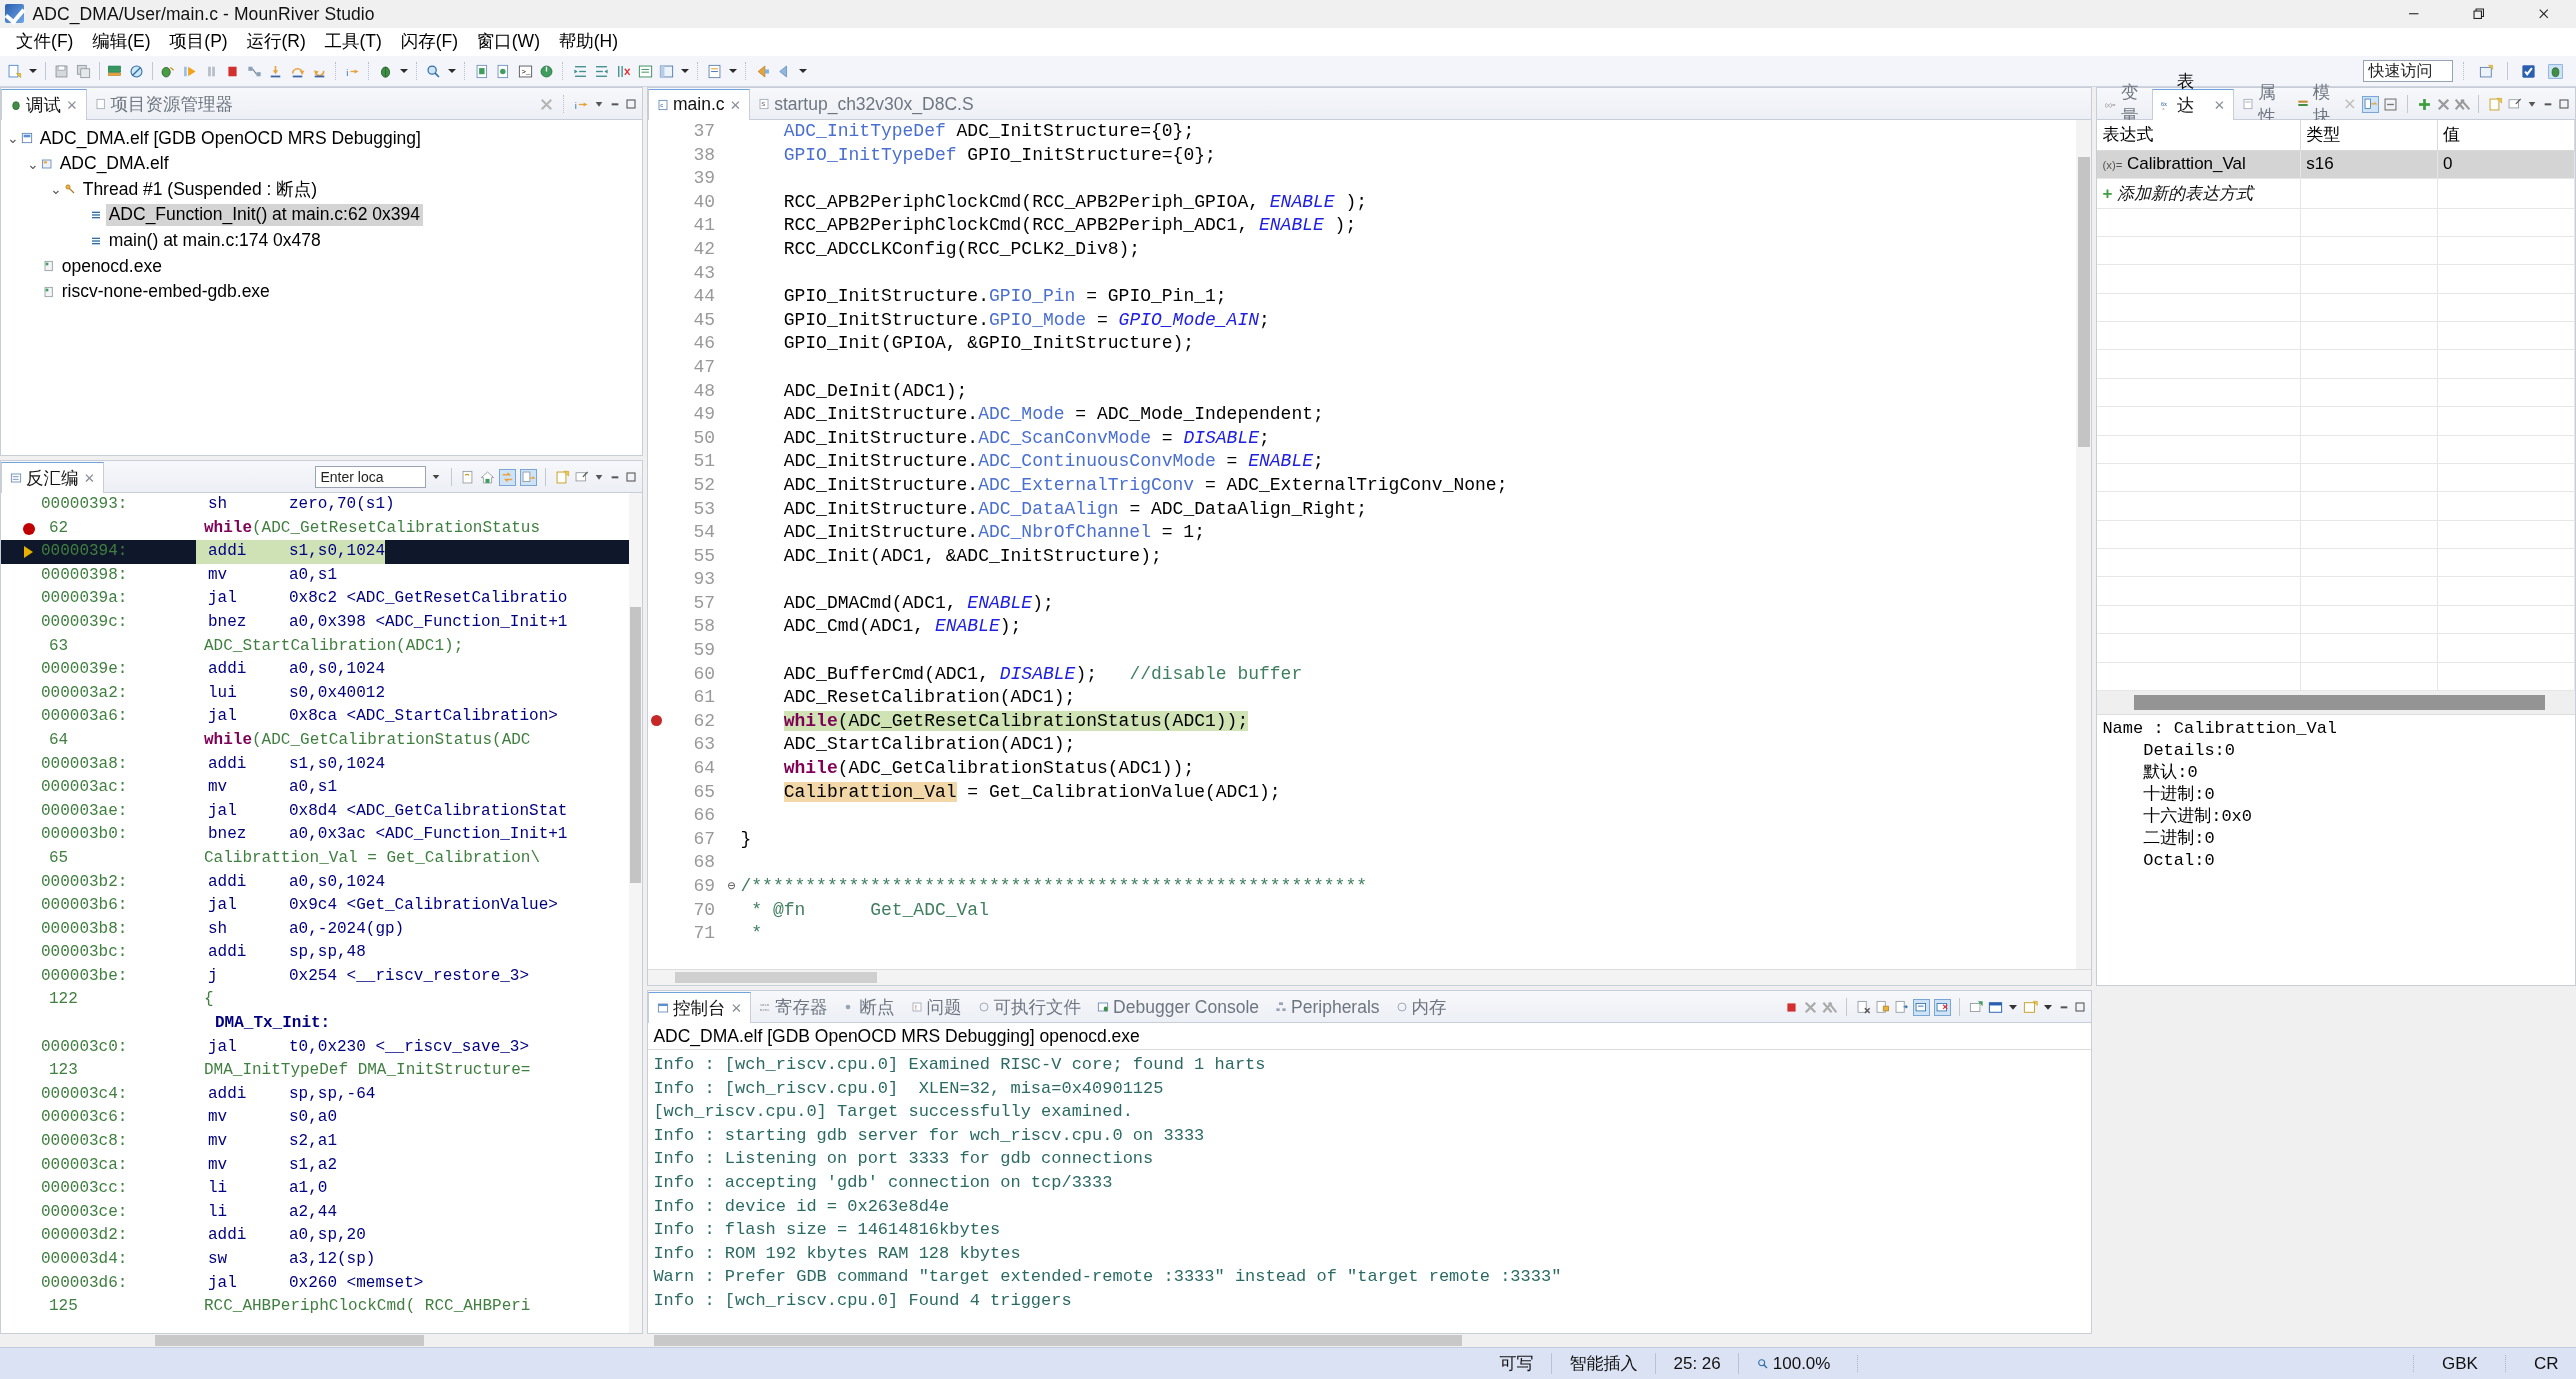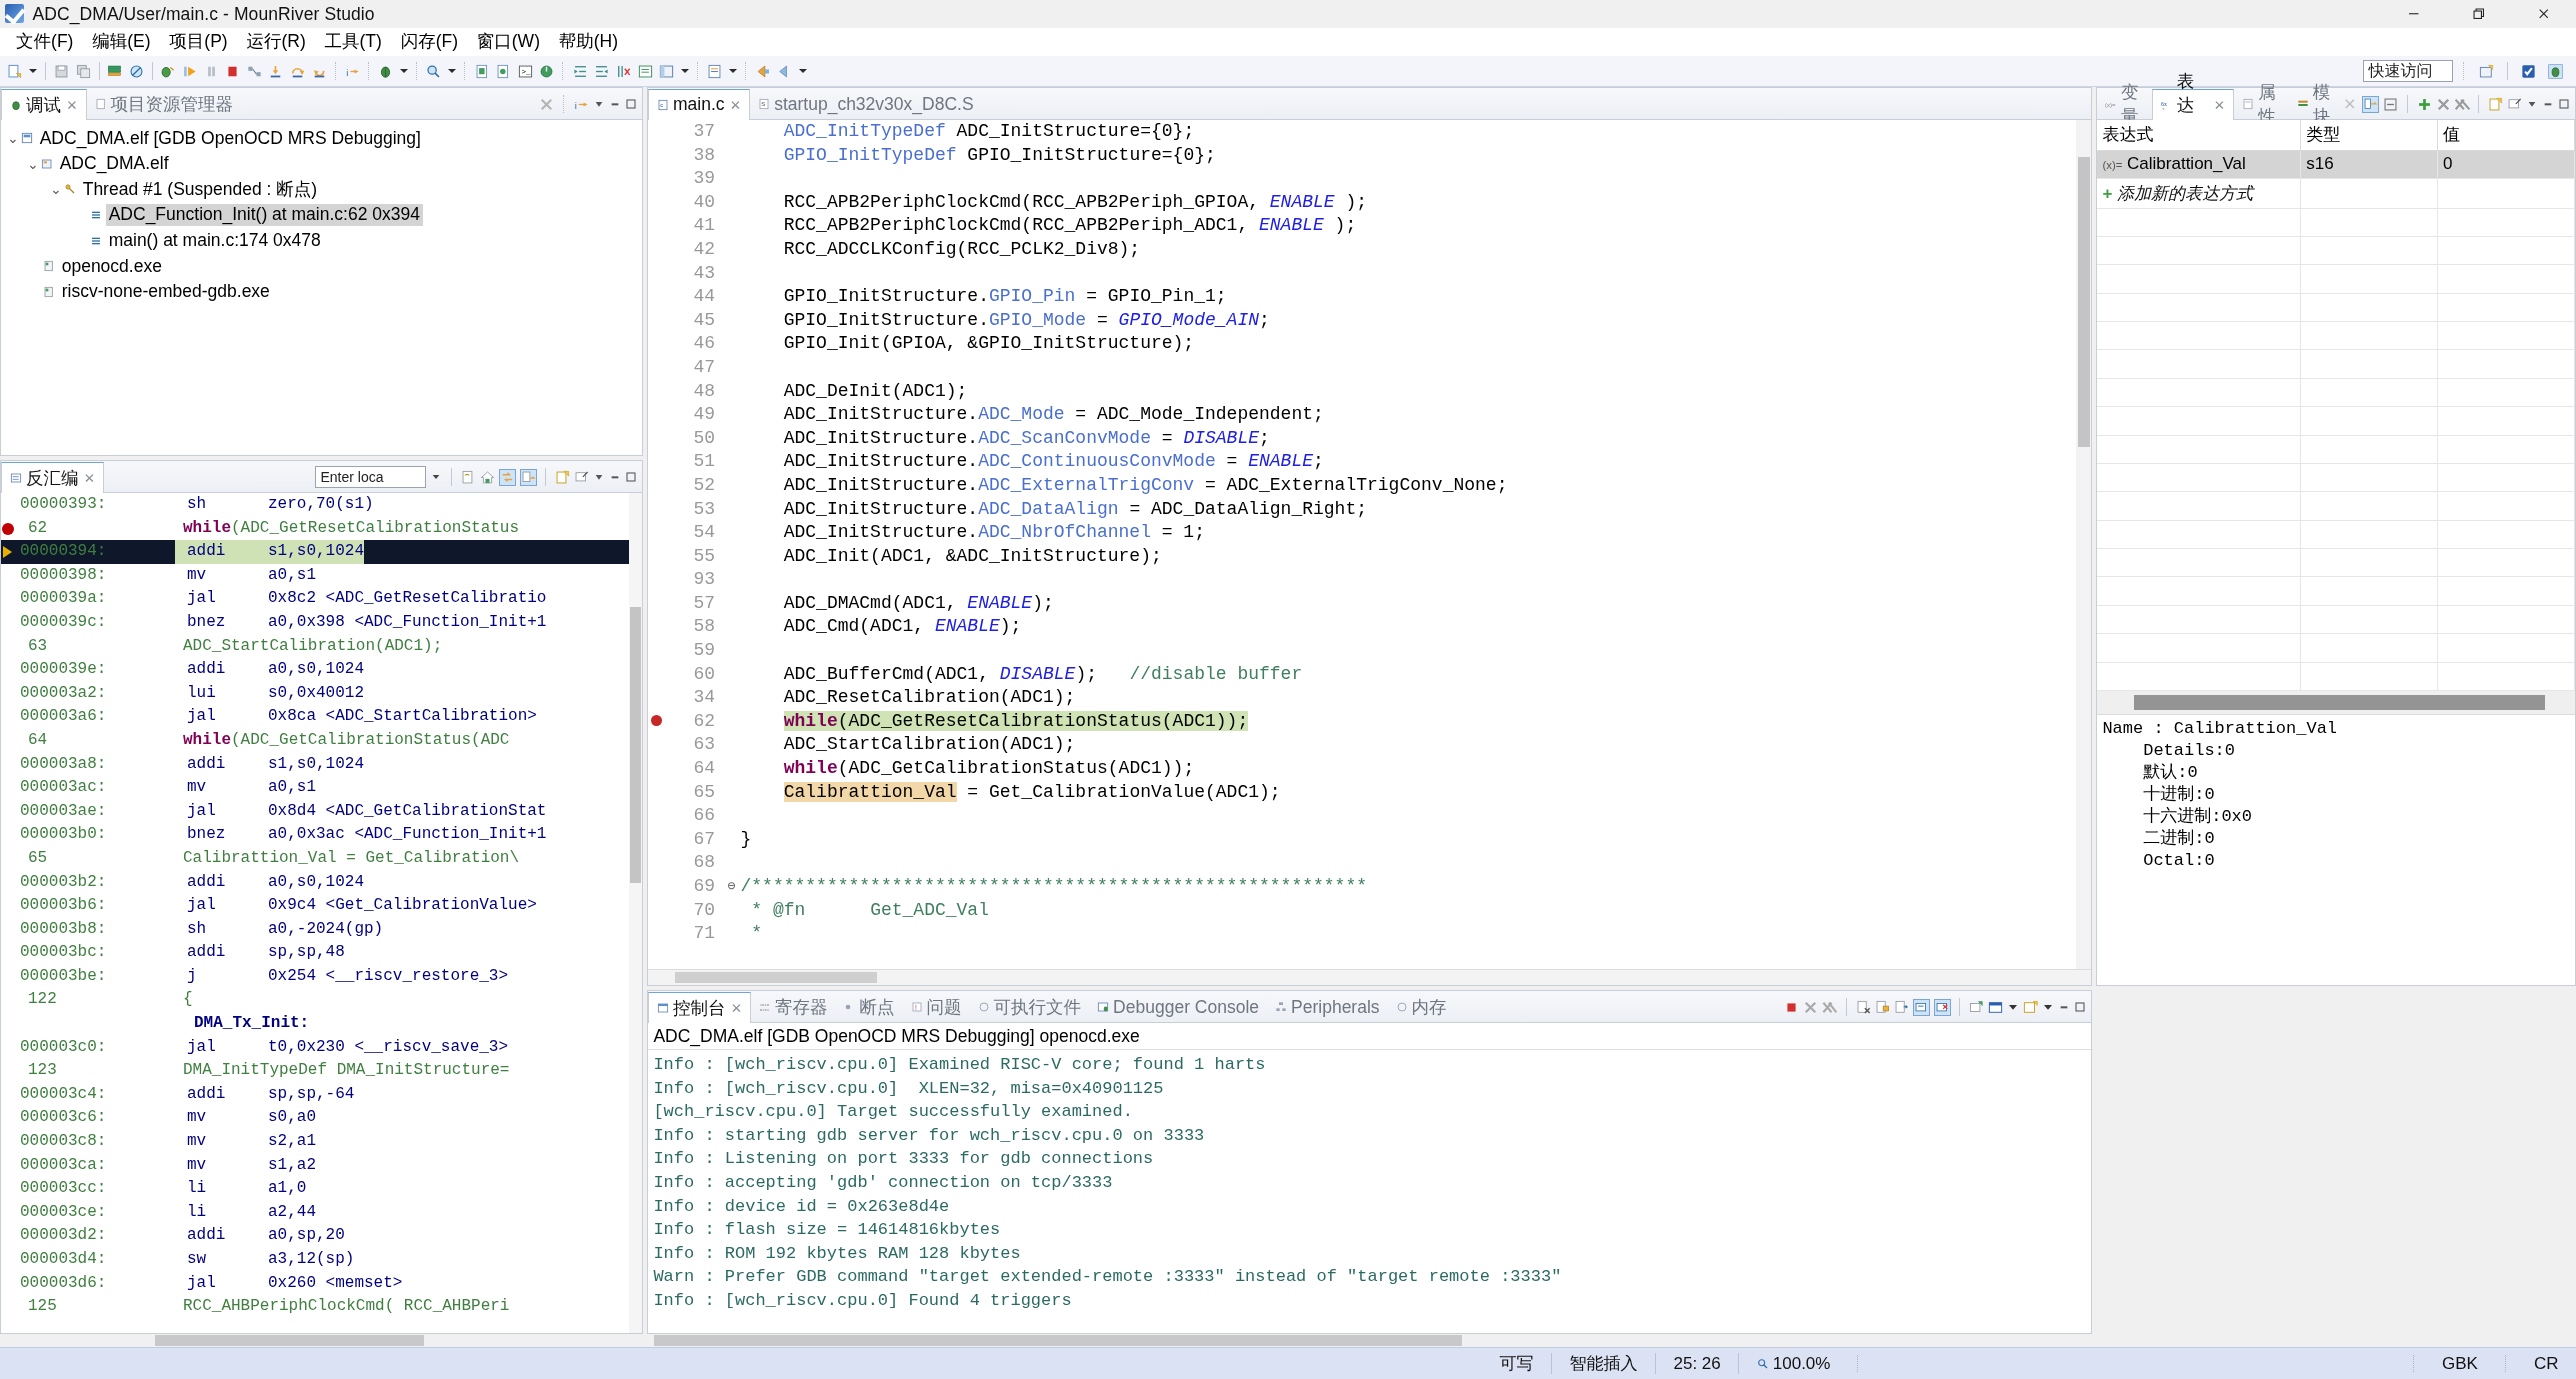--- a/index.html
+++ b/index.html
@@ -58,21 +58,21 @@
 
   
   .tree{padding:5.4px 0 0 0;font-size:17.5px;color:#000;}
   .trow{display:flex;align-items:center;height:25.6px;padding-left:4px;white-space:nowrap;}
   .trow .arw{width:16px;text-align:center;color:#555;font-size:13.5px;flex:0 0 auto;}
   .trow .lbl{padding:0.7px 2.7px;}
   .trow.sel .lbl{background:#d4d4d4;}
 
   
   .disasm{font-family:"Liberation Mono", monospace;font-size:16px;line-height:23.6px;white-space:pre;position:relative;}
-  .drow{display:flex;align-items:center;height:23.6px;white-space:pre;position:relative;}
+  .drow{display:flex;align-items:center;height:23.6px;white-space:pre;position:relative;padding-left:21px;}
   .dmark{width:19px;flex:0 0 auto;text-align:center;position:relative;height:23.6px;}
   .daddr{color:#3f7f3f;width:155px;flex:0 0 auto;}
   .dmne{color:#000080;width:81px;flex:0 0 auto;padding-left:12px;}
   .dops{color:#000080;flex:0 0 auto;}
   .dsrc{color:#3f7f3f;flex:0 0 auto;}
   .dsrc .kw{color:#7f0055;font-weight:bold;}
   .dnum{color:#3f7f3f;width:155px;flex:0 0 auto;text-align:left;padding-left:8px;}
   .dlabel{color:#000080;font-weight:bold;padding-left:174px;}
   .drow.curline{background:#0f172a;}
   .drow.curline .hl{background:#cfe2b5;}
@@ -645,21 +645,21 @@
                 <div class="ln">51</div>
                 <div class="ln">52</div>
                 <div class="ln">53</div>
                 <div class="ln">54</div>
                 <div class="ln">55</div>
                 <div class="ln">93</div>
                 <div class="ln">57</div>
                 <div class="ln">58</div>
                 <div class="ln">59</div>
                 <div class="ln">60</div>
-                <div class="ln">34</div>
+                <div class="ln">61</div>
                 <div class="ln">62</div>
                 <div class="ln">63</div>
                 <div class="ln">64</div>
                 <div class="ln">65</div>
                 <div class="ln">66</div>
                 <div class="ln">67</div>
                 <div class="ln">68</div>
                 <div class="ln">69</div>
                 <div class="ln">70</div>
                 <div class="ln">71</div>

